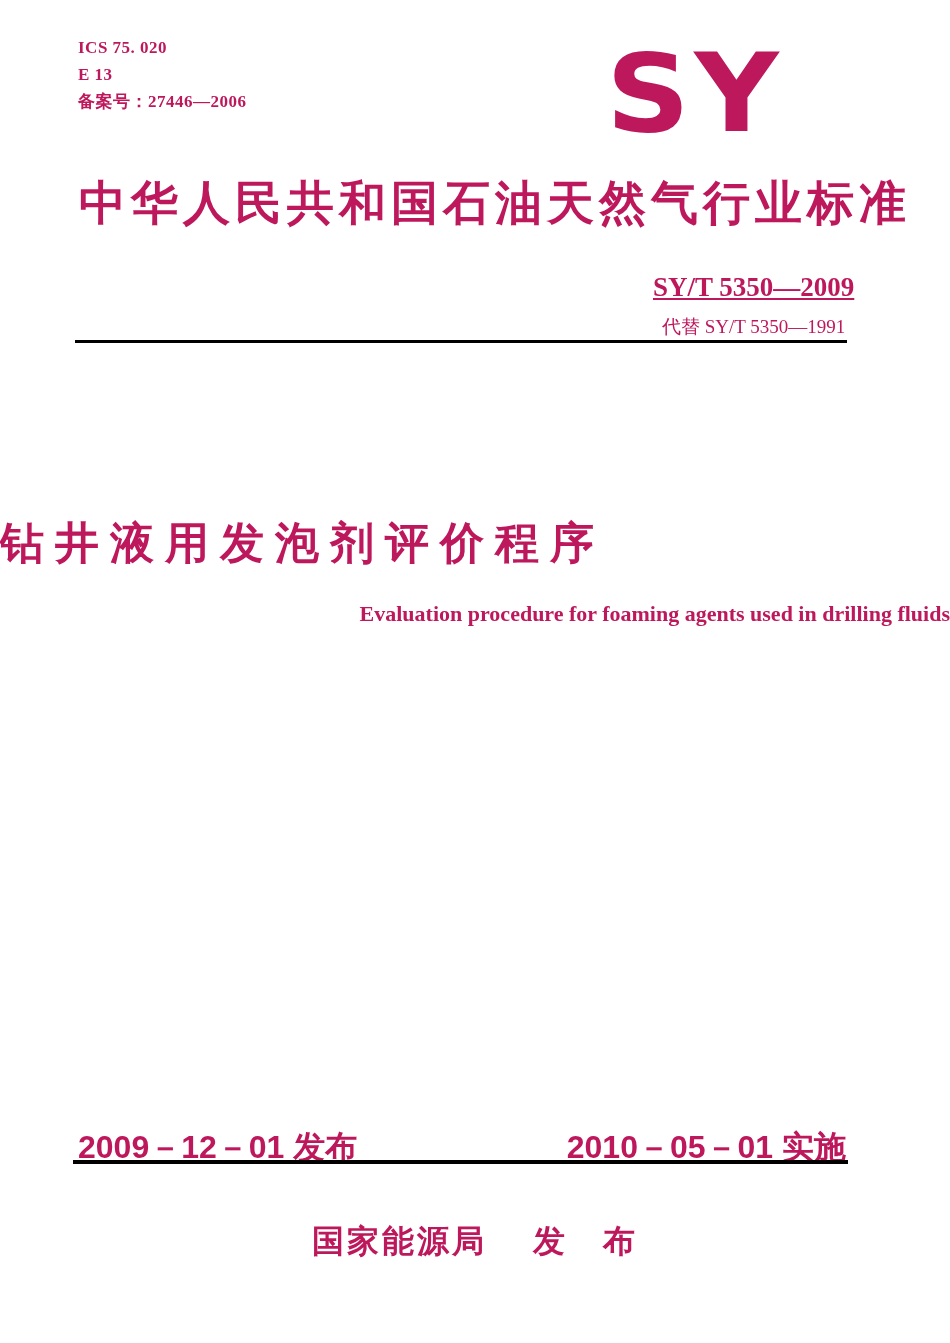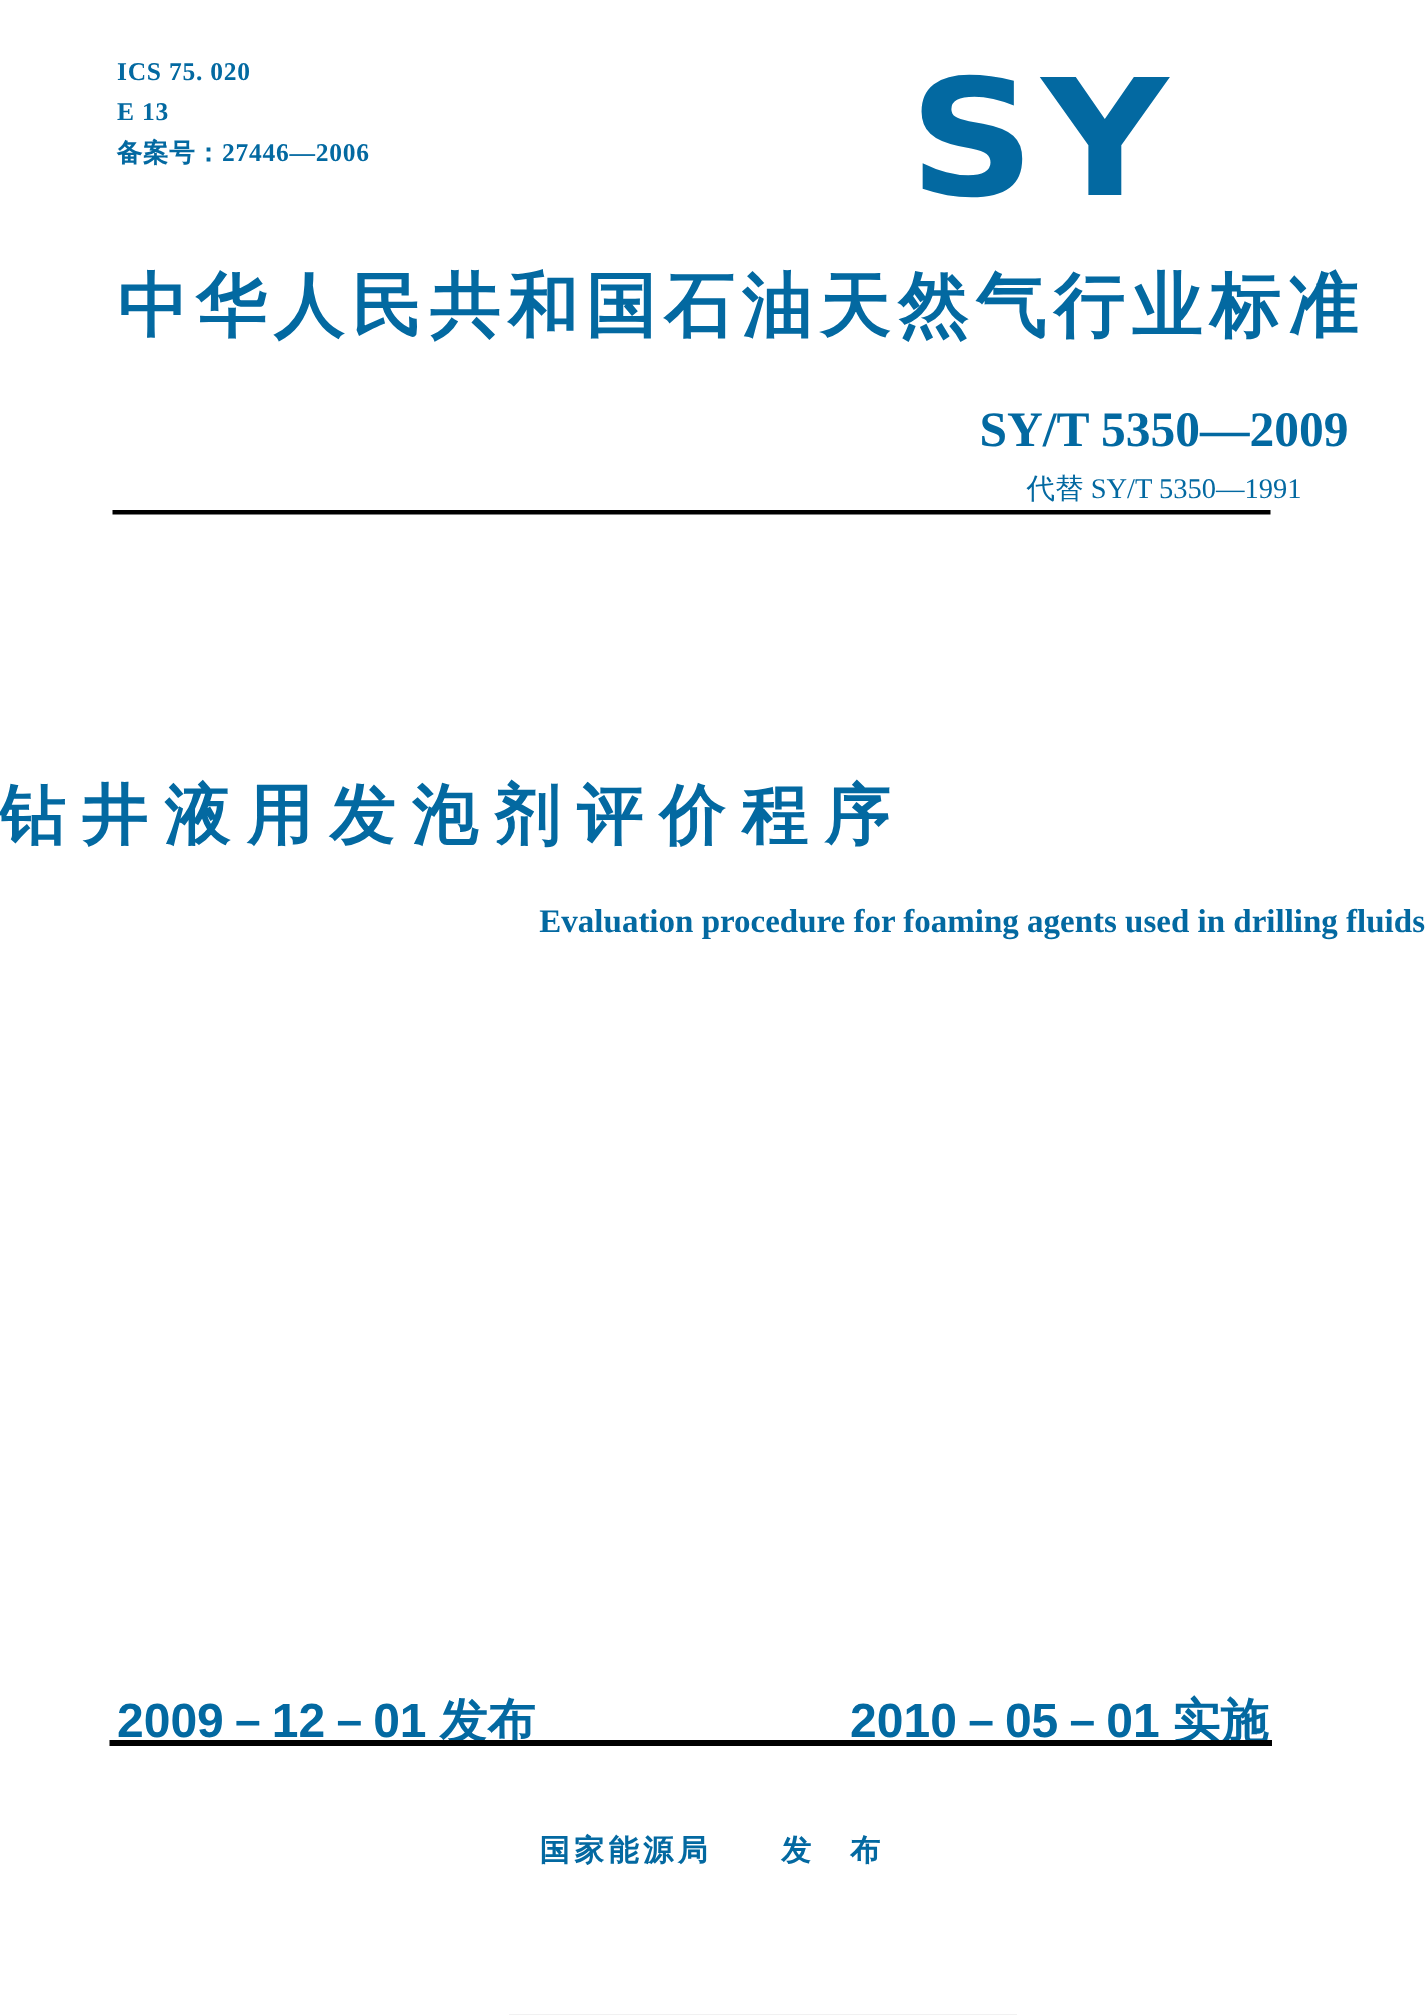--- a/index.html
+++ b/index.html
@@ -3,21 +3,21 @@
 <meta charset="utf-8">
 <style>
   * { margin: 0; padding: 0; box-sizing: border-box; }
   html, body { background: #e8e8e8; }
   .page {
     position: relative;
     width: 950px;
     height: 1343px;
     margin: 0 auto;
     background: #ffffff;
-    color: #0369a1;
+    color: #be185d;
     font-family: "Liberation Sans", "DejaVu Sans", sans-serif;
     overflow: hidden;
   }
 
   
   .meta {
     position: absolute;
     left: 78px;
     top: 34px;
     font-family: "Liberation Serif", "DejaVu Serif", serif;
@@ -59,22 +59,23 @@
   
   .std-block {
     position: absolute;
     left: 653px;
     top: 272px;
     font-family: "Liberation Serif", "DejaVu Serif", serif;
     white-space: nowrap;
   }
   .std-number {
     font-weight: bold;
-    font-size: 33px;
+    font-size: 27px;
     line-height: 30px;
+    text-decoration: underline;
   }
   .std-replaces {
     font-weight: normal;
     font-size: 19px;
     line-height: 24px;
     margin-top: 13px;
     text-align: center;
   }
 
   .rule-top {
@@ -135,21 +136,21 @@
   
   .publisher-row {
     position: absolute;
     top: 1220px;
     left: 0;
     width: 100%;
     display: flex;
     justify-content: center;
     gap: 46px;
     font-weight: bold;
-    font-size: 20px;
+    font-size: 32px;
     letter-spacing: 3px;
     white-space: nowrap;
   }
 </style>
 </head>
 <body>
 
 <div class="page">
 
   <div class="meta">

